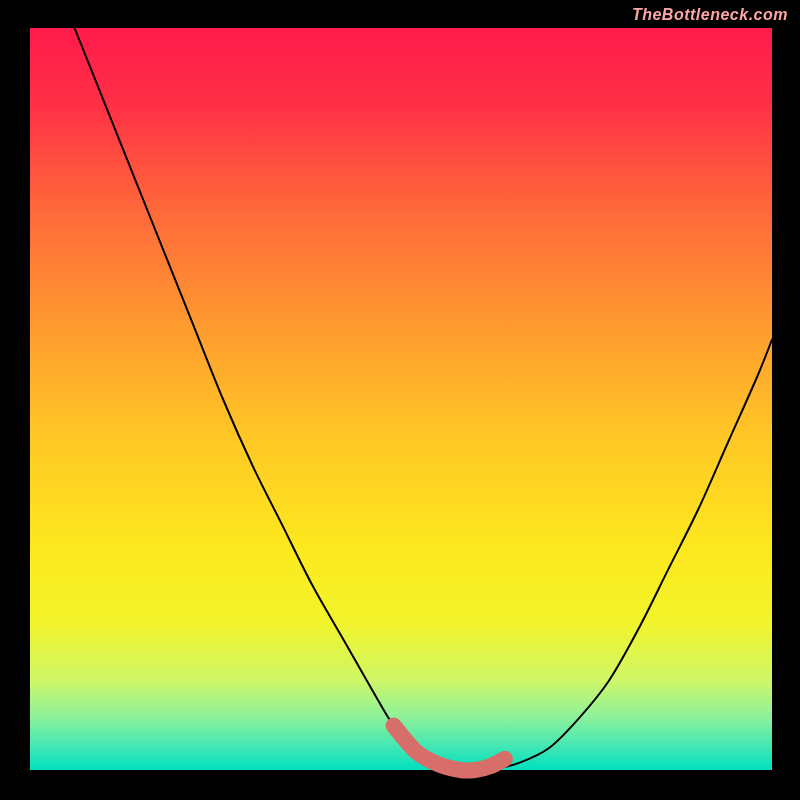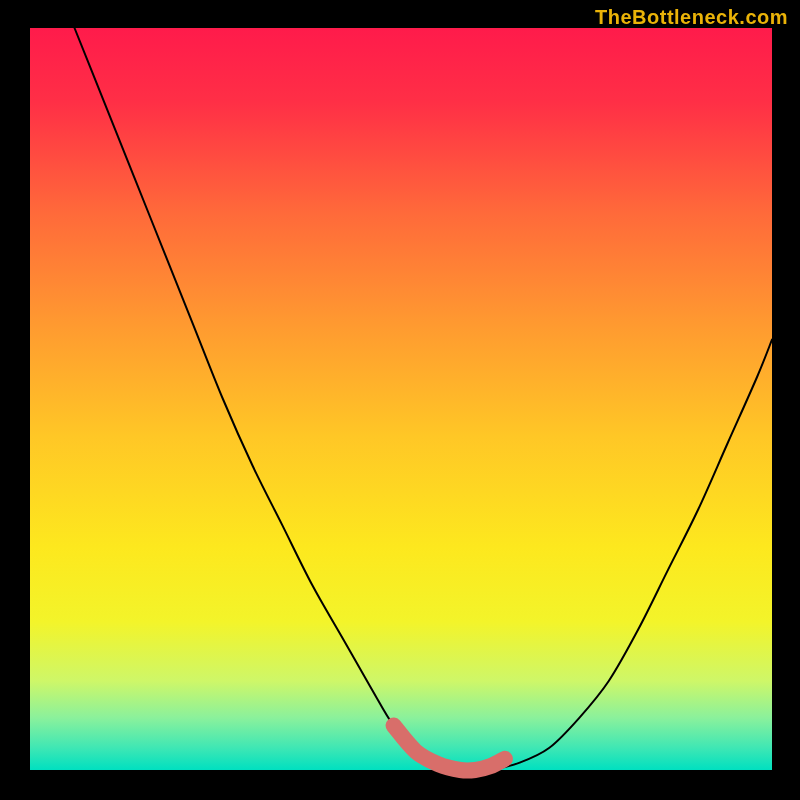--- a/index.html
+++ b/index.html
@@ -15,25 +15,26 @@
     position: absolute;
     top: 0; left: 0;
     width: 800px;
     height: 800px;
     background: #000;
   }
   .watermark {
     position: absolute;
     top: 6px;
     right: 12px;
-    color: #eab308;
-    font-size: 20px;
+    color: #fca5a5;
+    font-size: 16px;
     font-weight: bold;
     letter-spacing: 0.5px;
     font-family: Arial, Helvetica, sans-serif;
+    font-style: italic;
   }
   svg {
     display: block;
   }
 </style>
 </head>
 <body>
 
 <div class="frame">
 

